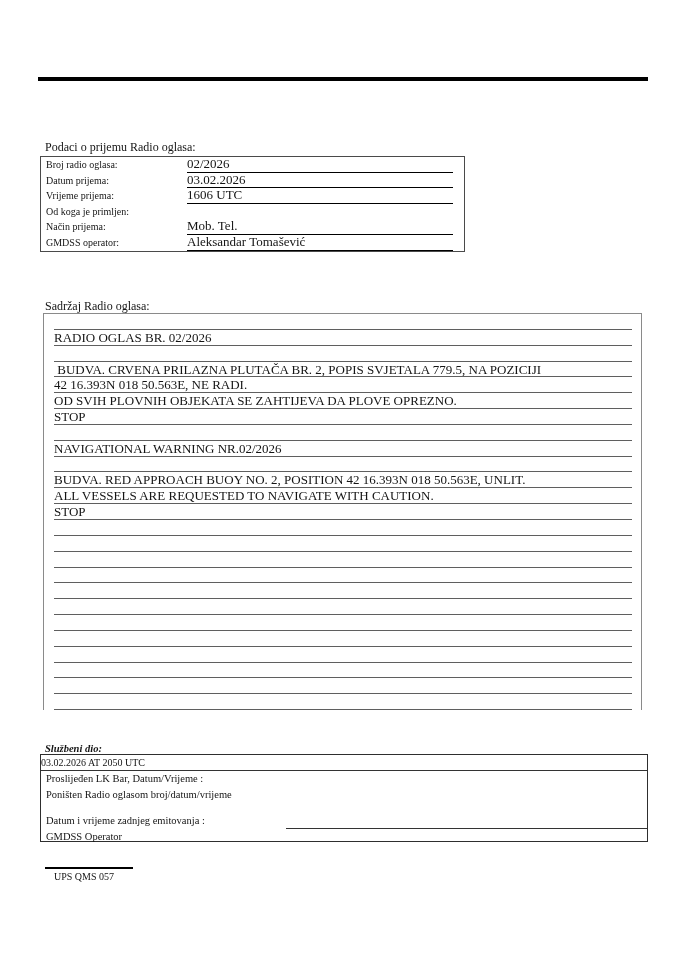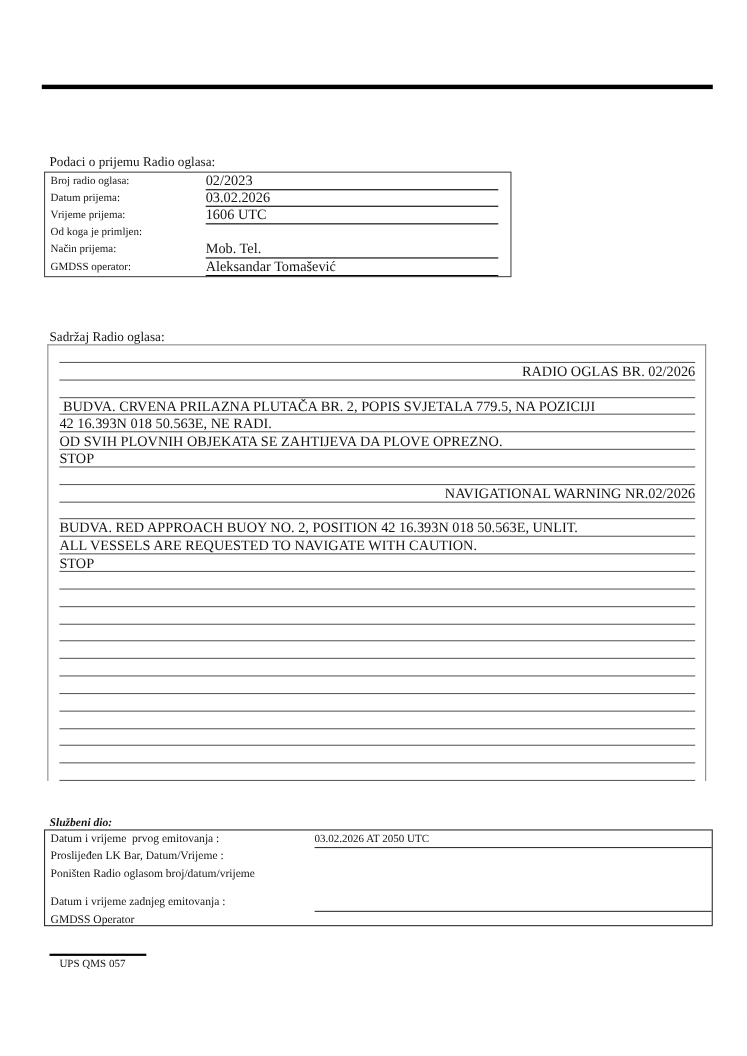--- a/index.html
+++ b/index.html
@@ -24,21 +24,21 @@
   .rec-value { flex:1; margin-right:11px; font-size:13px; line-height:14.5px;
                border-bottom:1px solid #000; white-space:pre; overflow:hidden; }
 
   
   .content-heading { position:absolute; top:299px; left:45px; font-size:12px; }
   .content-box { position:absolute; top:313px; left:43px; width:599px; height:397px;
                  border:1px solid #8a8a8a; border-bottom:none; box-sizing:border-box; background:#fff; }
   .rol-line { height:15.85px; margin:0 9px 0 10px; border-bottom:1px solid #5f5f5f;
               font-size:13px; line-height:15.2px; white-space:pre; overflow:hidden;
               box-sizing:border-box; }
-  .align-center { text-align:right; }
+  .align-center { text-align:left; }
 
   
   .official-heading { position:absolute; top:743px; left:45px; font-size:10.5px;
                       font-weight:bold; font-style:italic; }
   .official-table { position:absolute; top:754px; left:40px; width:608px; height:88px;
                     border:1px solid #2e2e2e; box-sizing:border-box; background:#fff; }
   .off-row { display:flex; height:16px; }
   .off-row.tall { height:26px;flex-direction:column; }
   .off-label { width:245px; padding-left:5px; font-size:10.5px; line-height:15.5px;
                white-space:pre; box-sizing:border-box; }
@@ -55,21 +55,21 @@
 <body>
 
 <div class="page">
 
   <div class="title-rule"></div>
 
   <div class="reception-heading">Podaci o prijemu Radio oglasa:</div>
   <div class="reception-table">
       <div class="rec-row">
         <div class="rec-label">Broj radio oglasa:</div>
-        <div class="rec-value">02/2023</div>
+        <div class="rec-value">02/2026</div>
       </div>
       <div class="rec-row">
         <div class="rec-label">Datum prijema:</div>
         <div class="rec-value">03.02.2026</div>
       </div>
       <div class="rec-row">
         <div class="rec-label">Vrijeme prijema:</div>
         <div class="rec-value">1606 UTC</div>
       </div>
       <div class="rec-row">
@@ -110,21 +110,20 @@
       <div class="rol-line"></div>
       <div class="rol-line"></div>
       <div class="rol-line"></div>
       <div class="rol-line"></div>
       <div class="rol-line"></div>
     </div>
 
   <div class="official-heading">Službeni dio:</div>
   <div class="official-table">
       <div class="off-row">
-        <div class="off-label">Datum i vrijeme  prvog emitovanja :</div>
         <div class="off-value">03.02.2026 AT 2050 UTC</div>
       </div>
       <div class="off-row">
         <div class="off-label">Proslijeđen LK Bar, Datum/Vrijeme :</div>
       </div>
       <div class="off-row tall">
         <div class="off-label">Poništen Radio oglasom broj/datum/vrijeme</div>
         <div class="off-value"></div>
       </div>
       <div class="off-row">

